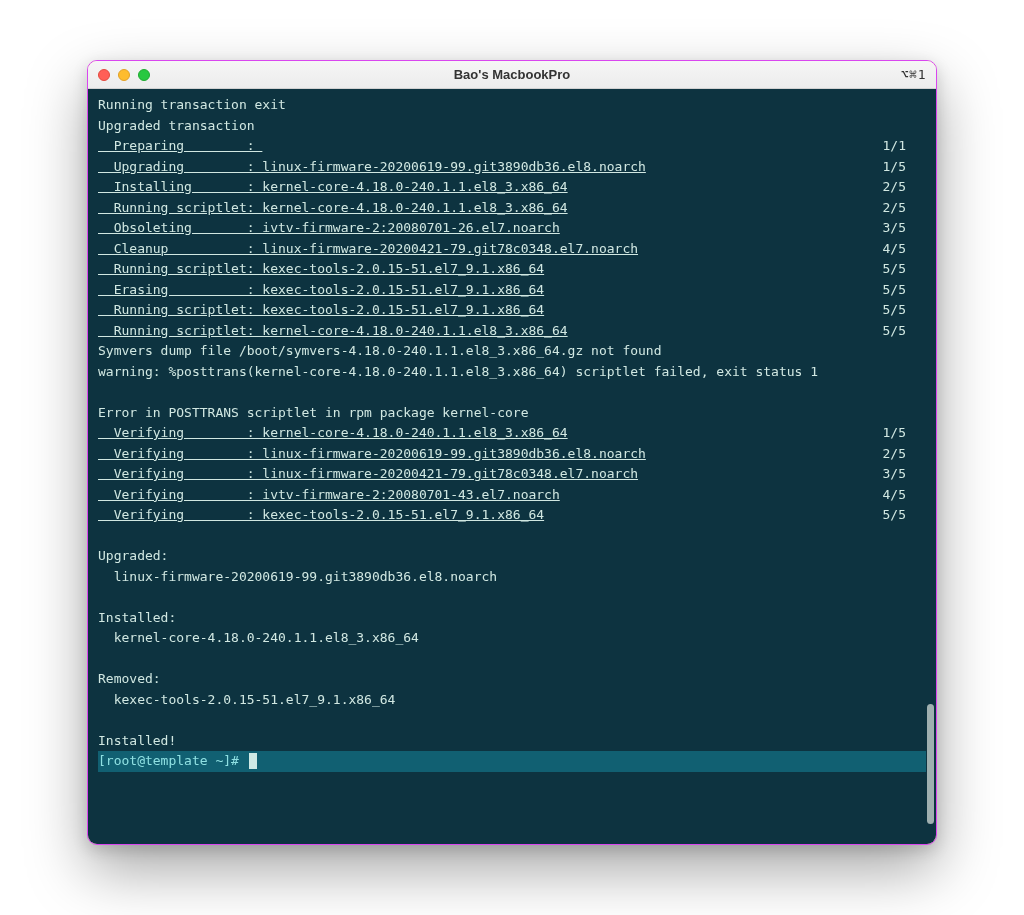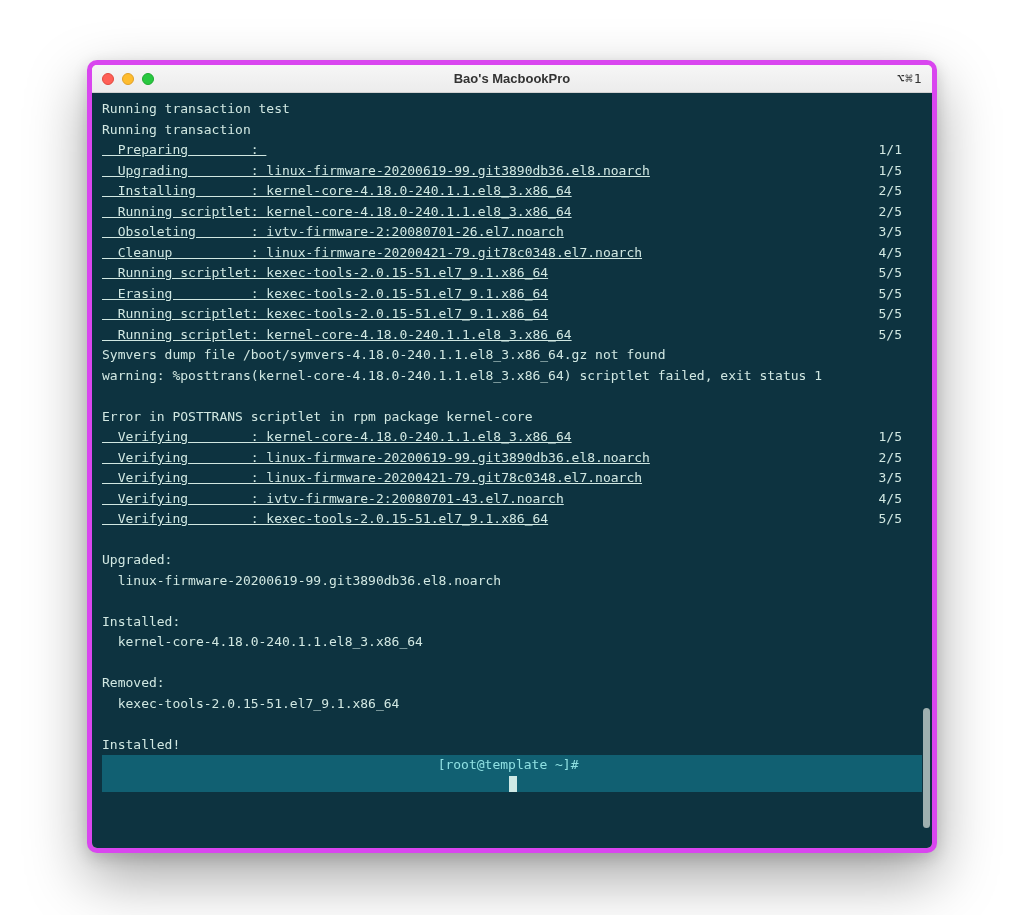--- a/index.html
+++ b/index.html
@@ -12,21 +12,21 @@
       padding: 60px 0;
       width: 1024px;
       height: 915px;
     }
     .window {
       width: 850px;
       background: #fef9c3;
       border-radius: 10px;
       box-shadow: 0 25px 60px rgba(0,0,0,0.35), 0 5px 15px rgba(0,0,0,0.15);
       overflow: hidden;
-      border: 5px solid #d946ef;
+      border: 1px solid #d946ef;
     }
     .titlebar {
       height: 28px;
       background: linear-gradient(#f6f6f6, #ececec);
       display: flex;
       align-items: center;
       padding: 0 10px;
       position: relative;
       border-bottom: 1px solid #d1d1d1;
     }
@@ -77,21 +77,20 @@
     }
     .line-text { flex: 0 0 auto; text-decoration: underline; }
     .line-right { margin-left: auto; text-align: right; padding-right: 20px; }
     .prompt-row {
       background: #116072;
       color: #8fe0e2;
       display: flex;
       align-items: center;
       padding: 0;
       width: 100%;
-      flex-direction: column;
     }
     .prompt-row .prompt-text { padding-left: 0; }
     .cursor {
       display: inline-block;
       width: 8px;
       height: 16px;
       background: #cfe9e5;
       margin-left: 2px;
       vertical-align: middle;
     }
@@ -122,22 +121,22 @@
       <div class="traffic-light tl-close"></div>
       <div class="traffic-light tl-min"></div>
       <div class="traffic-light tl-max"></div>
     </div>
     <div class="window-title">Bao's MacbookPro</div>
     <div class="titlebar-right">⌥⌘1</div>
   </div>
 
   <div class="terminal-body">
     <div class="terminal-content" id="term">
-        <div class="line">Running transaction test</div>
-        <div class="line">Running transaction</div>
+        <div class="line">Running transaction exit</div>
+        <div class="line">Upgraded transaction</div>
         <div class="line"><span class="line-text">  Preparing        : </span><span class="line-right">1/1</span></div>
         <div class="line"><span class="line-text">  Upgrading        : linux-firmware-20200619-99.git3890db36.el8.noarch</span><span class="line-right">1/5</span></div>
         <div class="line"><span class="line-text">  Installing       : kernel-core-4.18.0-240.1.1.el8_3.x86_64</span><span class="line-right">2/5</span></div>
         <div class="line"><span class="line-text">  Running scriptlet: kernel-core-4.18.0-240.1.1.el8_3.x86_64</span><span class="line-right">2/5</span></div>
         <div class="line"><span class="line-text">  Obsoleting       : ivtv-firmware-2:20080701-26.el7.noarch</span><span class="line-right">3/5</span></div>
         <div class="line"><span class="line-text">  Cleanup          : linux-firmware-20200421-79.git78c0348.el7.noarch</span><span class="line-right">4/5</span></div>
         <div class="line"><span class="line-text">  Running scriptlet: kexec-tools-2.0.15-51.el7_9.1.x86_64</span><span class="line-right">5/5</span></div>
         <div class="line"><span class="line-text">  Erasing          : kexec-tools-2.0.15-51.el7_9.1.x86_64</span><span class="line-right">5/5</span></div>
         <div class="line"><span class="line-text">  Running scriptlet: kexec-tools-2.0.15-51.el7_9.1.x86_64</span><span class="line-right">5/5</span></div>
         <div class="line"><span class="line-text">  Running scriptlet: kernel-core-4.18.0-240.1.1.el8_3.x86_64</span><span class="line-right">5/5</span></div>

